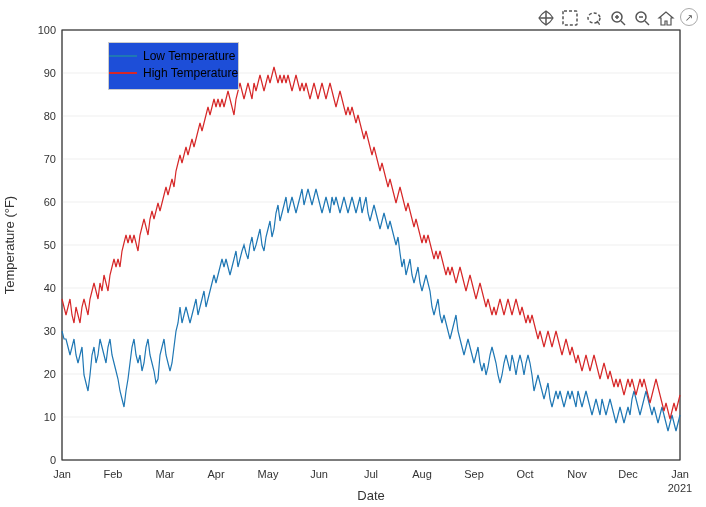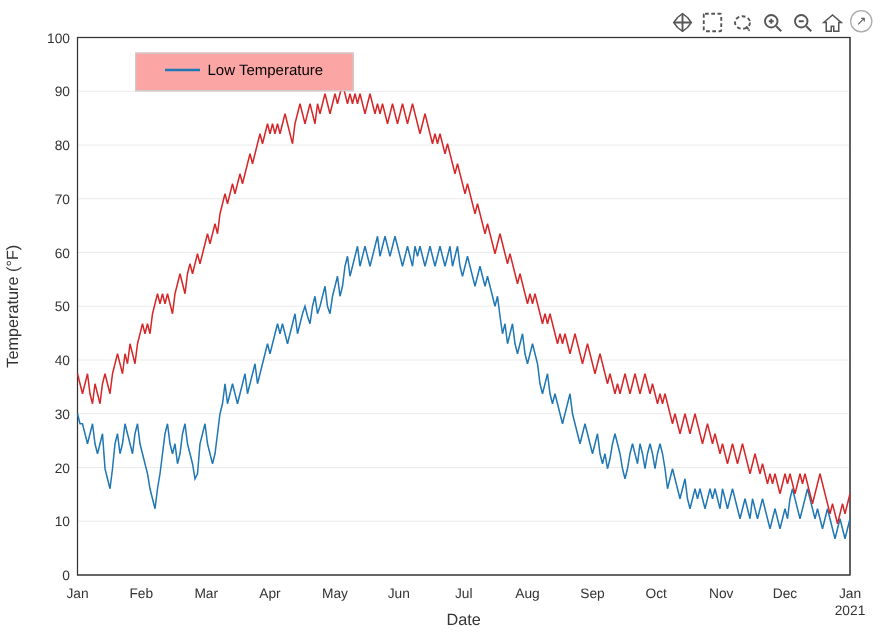--- a/index.html
+++ b/index.html
@@ -52,22 +52,22 @@
     svg.chart {
       position: absolute;
       top: 0;
       left: 0;
     }
     .legend {
       position: absolute;
       top: 42px;
       left: 108px;
       border: 1px solid #ccc;
-      background: #fca5a5;
-      padding: 6px 23px;
+      background: #1d4ed8;
+      padding: 6px 0;
       font-size: 12px;
     }
     .legend-item {
       display: flex;
       align-items: center;
       margin-bottom: 3px;
     }
     .legend-line {
       width: 28px;
       height: 2px;
@@ -250,15 +250,19 @@
       </clipPath>
     </defs>
 
   </svg>
 
   <div class="legend">
     <div class="legend-item">
       <div class="legend-line" style="background:#1f77b4;"></div>
       <span>Low Temperature</span>
     </div>
+    <div class="legend-item">
+      <div class="legend-line" style="background:#d62728;"></div>
+      <span>High Temperature</span>
+    </div>
   </div>
 
 </div>
 
 </body></html>

